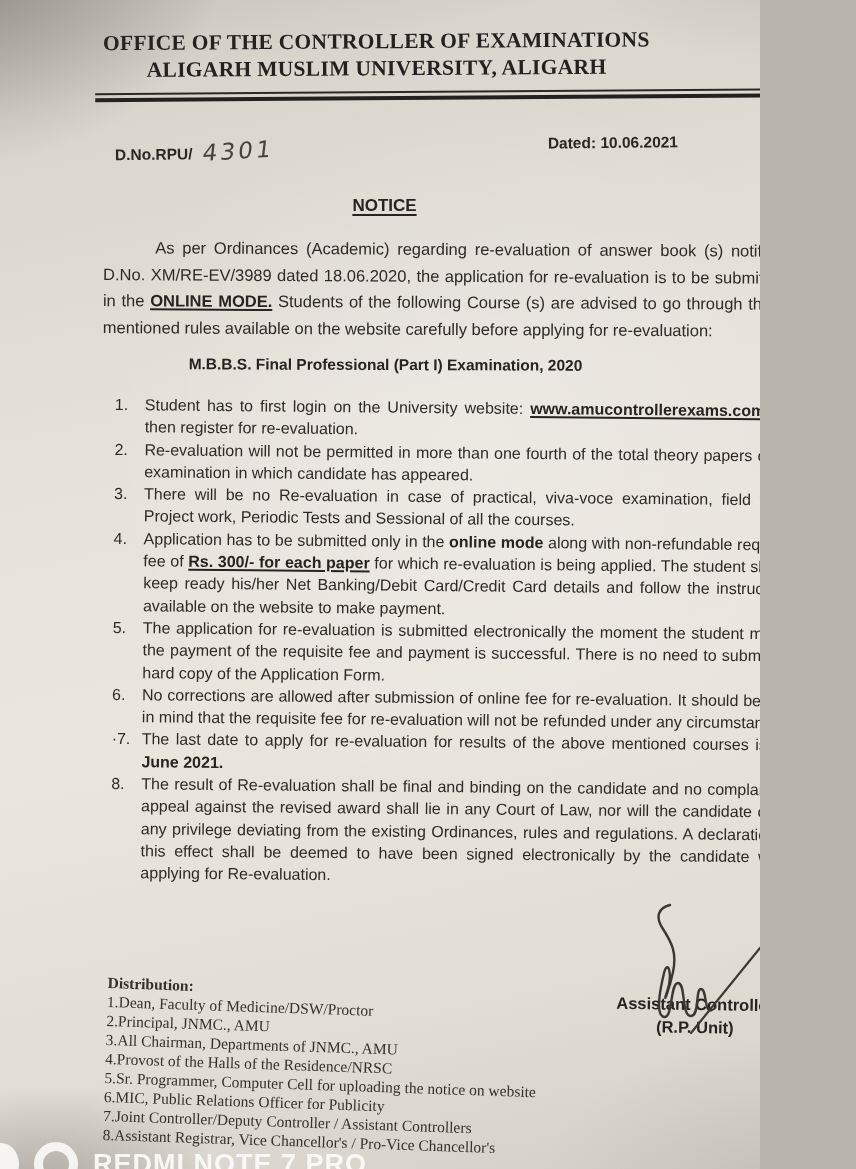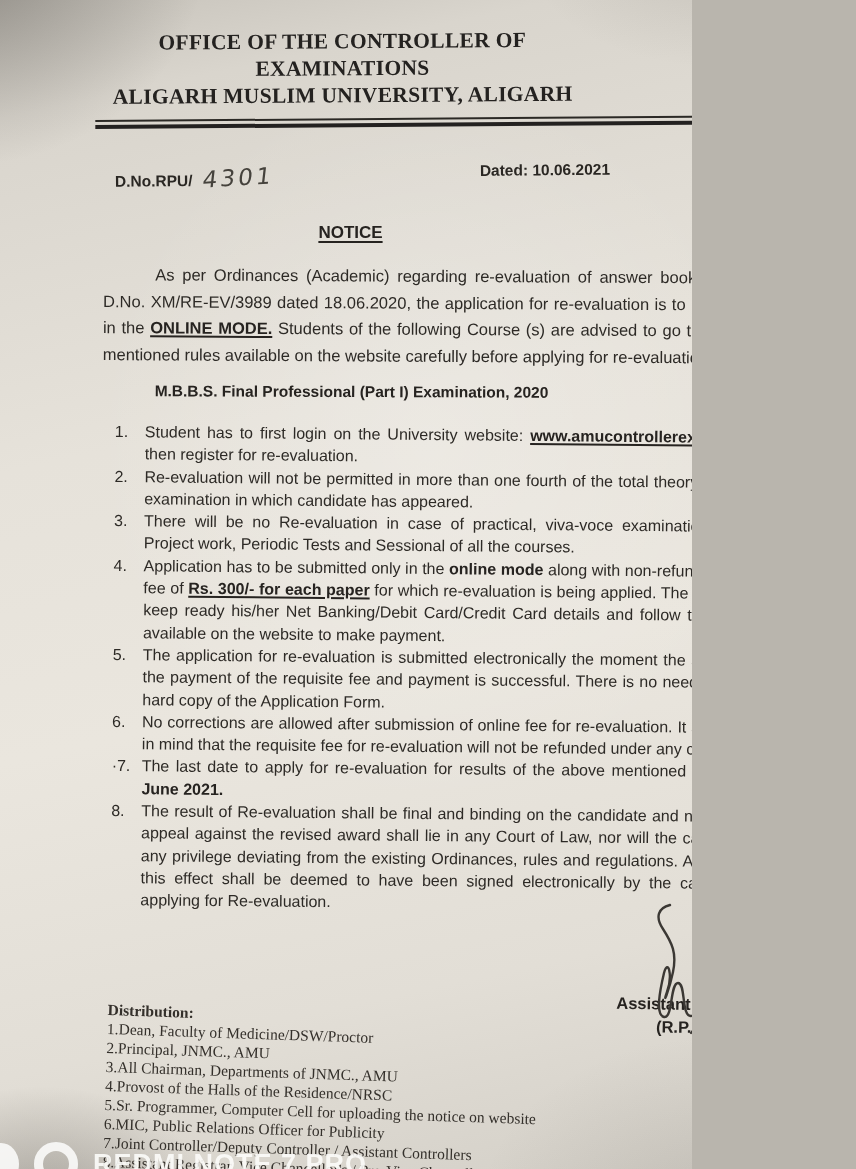--- a/index.html
+++ b/index.html
@@ -1,16 +1,16 @@
 <!DOCTYPE html>
 <html><head>
 <meta charset="utf-8">
 <style>
   html,body{margin:0;padding:0;width:856px;height:1169px;overflow:hidden;background:#b9b5ad;}
-  .photo{position:relative;width:692px;height:1169px;overflow:hidden;
+  .photo{position:relative;width:760px;height:1169px;overflow:hidden;
     font-family:"Liberation Sans",sans-serif;color:#2d2a26;}
   .paper{position:absolute;inset:0;overflow:hidden;
     background:
       radial-gradient(70% 45% at 62% 38%, rgba(255,255,255,.22), rgba(255,255,255,0) 70%),
       linear-gradient(168deg,#c6c2ba 0%,#d9d5cd 9%,#e6e2da 36%,#eae6de 58%,#e2ded6 82%,#d4d0c8 100%);}
   .vignette{position:absolute;inset:0;pointer-events:none;z-index:5;
     background:
       radial-gradient(55% 28% at -6% -4%, rgba(56,53,49,.40), transparent 65%),
       radial-gradient(34% 14% at 6% 103%, rgba(60,56,51,.33), transparent 72%),
       radial-gradient(50% 22% at 104% 104%, rgba(90,86,80,.15), transparent 70%),

